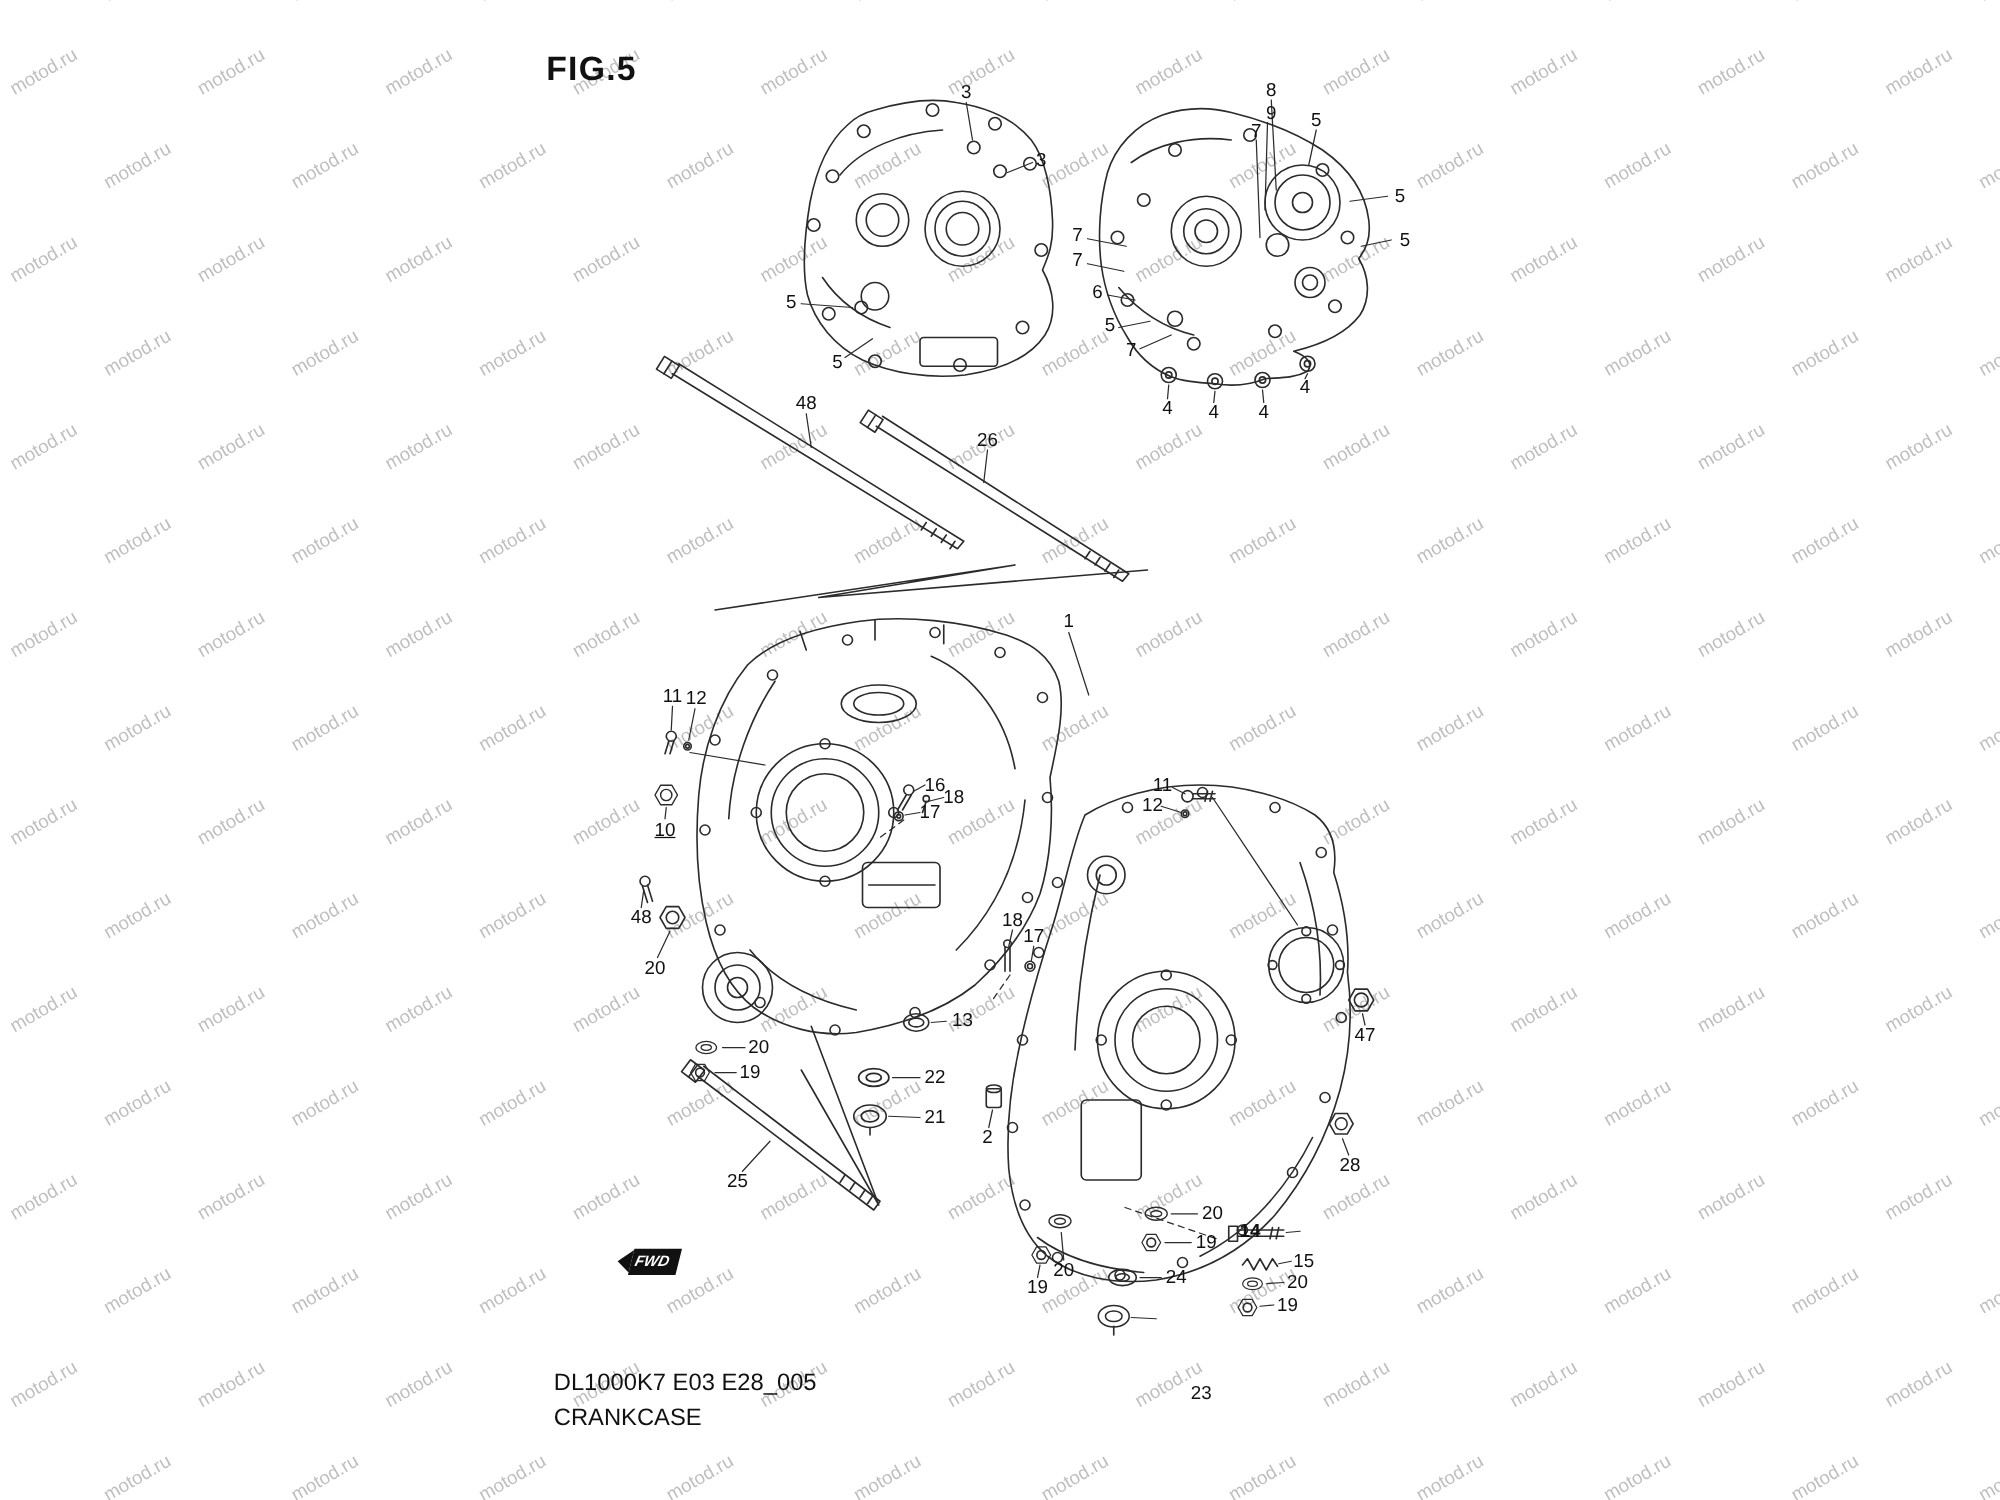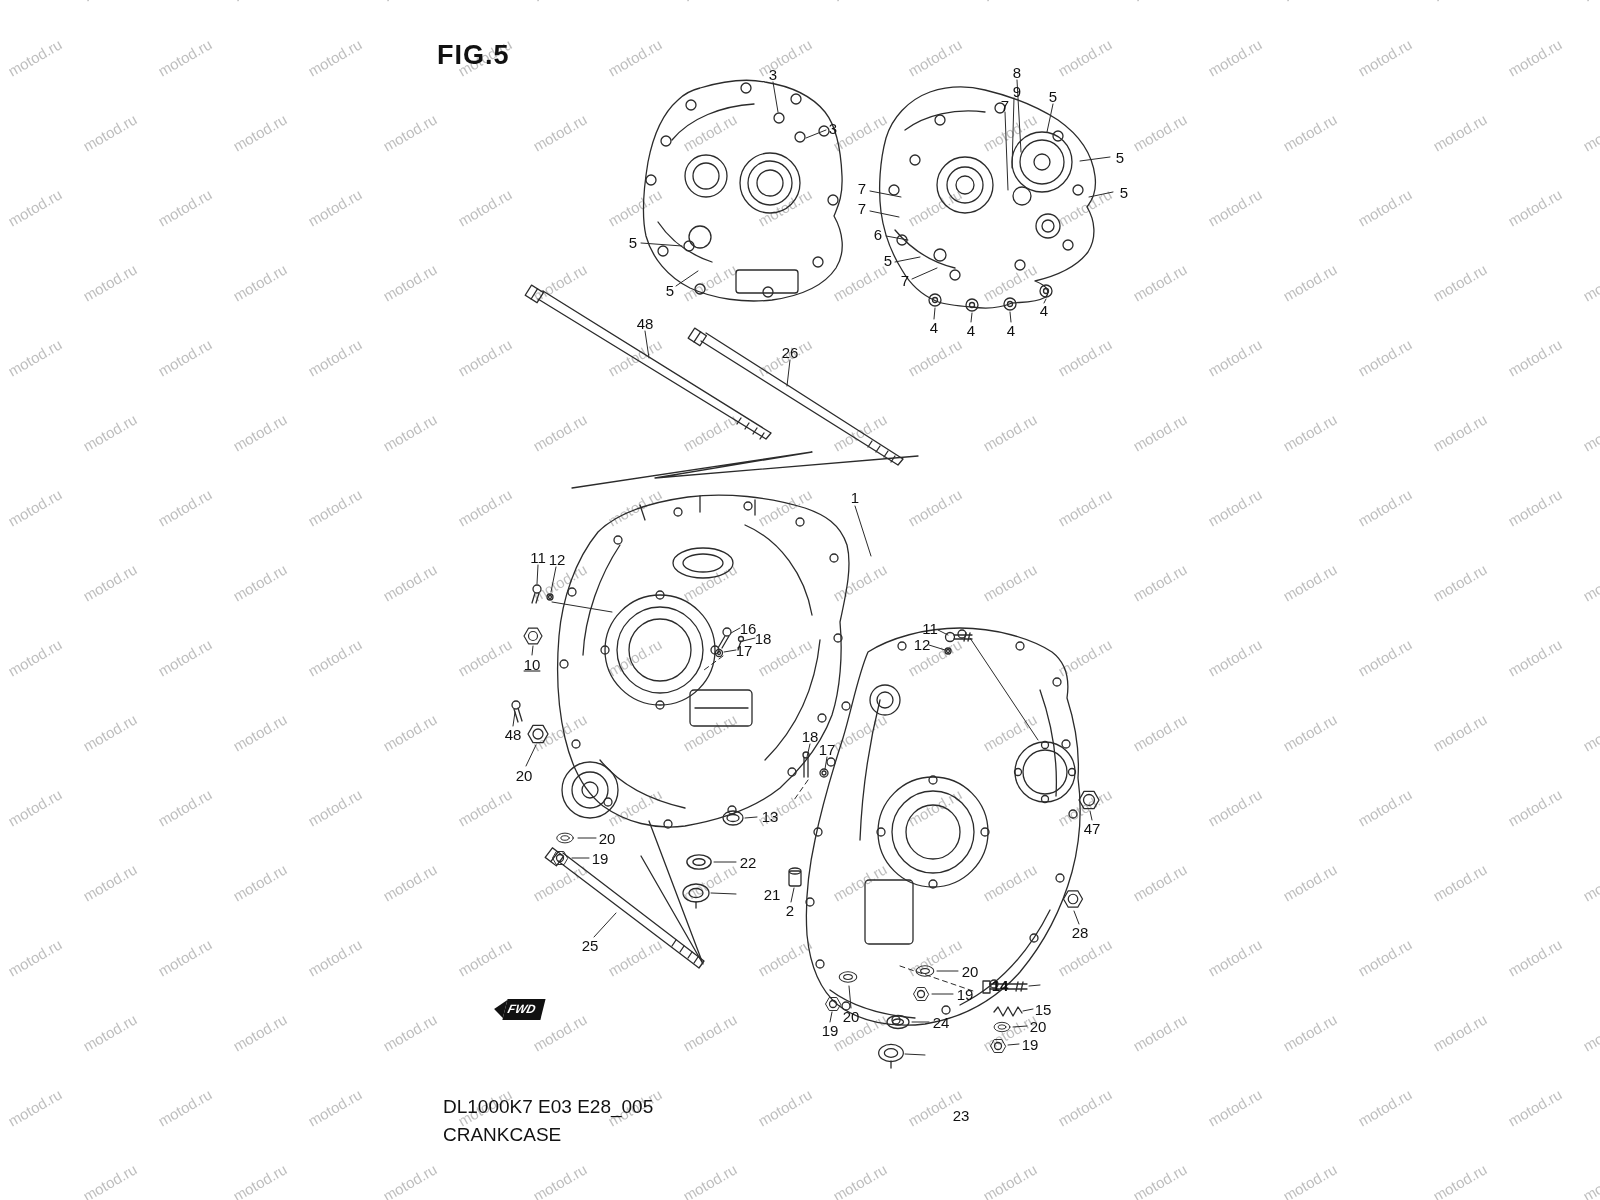--- a/index.html
+++ b/index.html
@@ -563,21 +563,21 @@
       <span class="callout" style="left: 930px; top: 628px;">11</span>
       <span class="callout" style="left: 922px; top: 644px;">12</span>
       <span class="callout" style="left: 513px; top: 734px;">48</span>
       <span class="callout" style="left: 524px; top: 775px;">20</span>
       <span class="callout" style="left: 810px; top: 736px;">18</span>
       <span class="callout" style="left: 827px; top: 749px;">17</span>
       <span class="callout" style="left: 770px; top: 816px;">13</span>
       <span class="callout" style="left: 607px; top: 838px;">20</span>
       <span class="callout" style="left: 600px; top: 858px;">19</span>
       <span class="callout" style="left: 748px; top: 862px;">22</span>
-      <span class="callout" style="left: 772px; top: 894px;">21</span>
+      <span class="callout" style="left: 748px; top: 894px;">21</span>
       <span class="callout" style="left: 790px; top: 910px;">2</span>
       <span class="callout" style="left: 1092px; top: 828px;">47</span>
       <span class="callout" style="left: 590px; top: 945px;">25</span>
       <span class="callout" style="left: 1080px; top: 932px;">28</span>
       <span class="callout" style="left: 970px; top: 971px;">20</span>
       <span class="callout" style="left: 965px; top: 994px;">19</span>
       <span class="callout" style="left: 1000px; top: 985px; font-weight: bold;">14</span>
       <span class="callout" style="left: 1043px; top: 1009px;">15</span>
       <span class="callout" style="left: 1038px; top: 1026px;">20</span>
       <span class="callout" style="left: 1030px; top: 1044px;">19</span>

